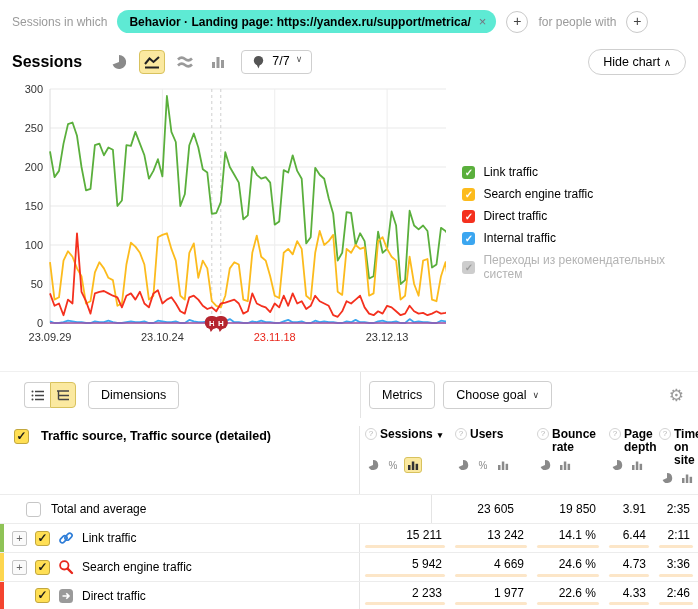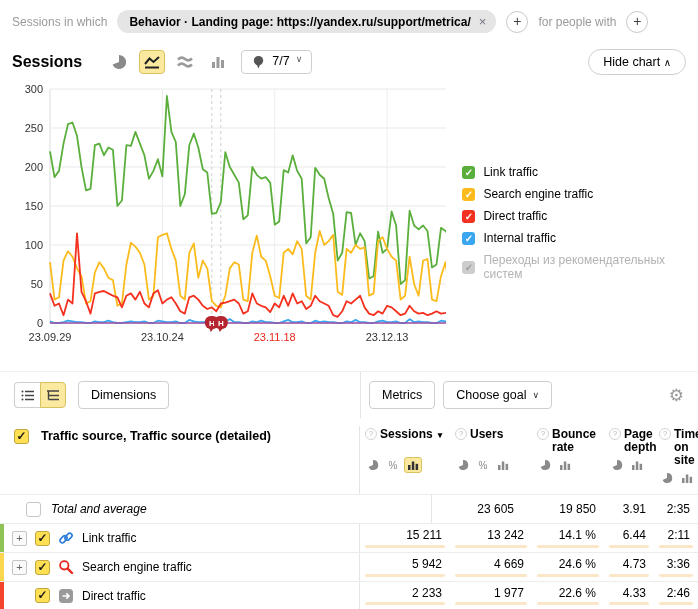--- a/index.html
+++ b/index.html
@@ -2,21 +2,21 @@
 <html><head>
 <meta charset="utf-8">
 <style>
   * { box-sizing: border-box; margin: 0; padding: 0; }
   html,body { width:698px; height:609px; overflow:hidden; background:#fff;
     font-family:"Liberation Sans", sans-serif; color:#000; }
 
   
   .filter-bar { display:flex; align-items:center; gap:10px; padding:10px 12px 8px 12px; }
   .muted { color:#9a9a9a; font-size:12px; }
-  .chip { display:inline-flex; align-items:center; background:#e5e5e5; border-radius:12px;
+  .chip { display:inline-flex; align-items:center; background:#5eead4; border-radius:12px;
     padding:4px 10px 4px 12px; font-size:12px; font-weight:bold; }
   .chip .x { margin-left:8px; color:#75717e; font-weight:normal; font-size:13px; cursor:pointer; }
   .circle-btn { width:22px; height:22px; border:1px solid #c9c9c9; border-radius:50%;
     background:#fff; font-size:14px; color:#444; line-height:19px; text-align:center; cursor:pointer; }
 
   
   .chart-header { display:flex; align-items:center; padding:8px 12px 2px 12px; }
   .chart-title { font-size:16px; font-weight:bold; margin-right:24px; }
   .ctype { display:flex; align-items:center; gap:7px; }
   .icon-btn { width:26px; height:24px; border:1px solid transparent; border-radius:4px;
@@ -34,21 +34,21 @@
   .legend { margin-left:16px; padding-top:86px; }
   .legend-item { display:flex; align-items:center; gap:8px; margin-bottom:8px; cursor:pointer; }
   .lg-cb { width:13px; height:13px; border-radius:3px; color:#fff; font-size:10px; font-weight:bold;
     line-height:13px; text-align:center; flex:0 0 13px; }
   .legend-item span.lbl { font-size:12px; }
   .legend-item.disabled span.lbl { color:#b3b3b3; }
 
   
   .table-section { margin-top:16px; }
   .toolbar { display:flex; border-top:1px solid #f0f0f0; }
-  .toolbar-left { flex:1; display:flex; align-items:center; gap:12px; padding:9px 0 9px 14px; }
+  .toolbar-left { flex:1; display:flex; align-items:center; gap:12px; padding:9px 0 9px 24px; }
   .toolbar-right { width:338px; border-left:1px solid #e4e4e4; display:flex; align-items:center;
     gap:8px; padding-left:8px; position:relative; }
   .seg2 { display:flex; }
   .seg2 .tb { width:26px; height:26px; border:1px solid #cfcfcf; background:#fff;
     display:flex; align-items:center; justify-content:center; cursor:pointer; }
   .seg2 .tb:first-child { border-radius:4px 0 0 4px; border-right:none; }
   .seg2 .tb:last-child { border-radius:0 4px 4px 0; }
   .seg2 .tb.sel { background:#fbe9a0; border-color:#d8c25e; }
   .btn { border:1px solid #cfcfcf; border-radius:4px; background:#fff; font-size:12.5px;
     padding:6px 12px; cursor:pointer; display:inline-flex; align-items:center; gap:6px; }
@@ -72,21 +72,21 @@
   .sort { font-size:9px; margin-left:2px; margin-top:1px; }
   .toggles { display:flex; gap:2px; padding:3px 0 8px 4px; }
   .tg { width:18px; height:16px; border:1px solid transparent; border-radius:3px;
     display:flex; align-items:center; justify-content:center; cursor:pointer; color:#8a8a8a;
     font-size:10px; }
   .tg.sel { background:#fbe9a0; border-color:#d8c25e; }
 
   .trow { height:29px; border-top:1px solid #ececec; }
   .trow:last-child { border-bottom:1px solid #ececec; }
   .trow .name-col { font-size:12px; gap:8px; }
-  .trow.total .name-col { padding-left:26px; gap:10px;font-style:italic; }
+  .trow.total .name-col { padding-left:26px; gap:10px; }
   .trow.data .name-col { padding-left:12px; }
   .strip { position:absolute; left:0; top:0; bottom:0; width:4px; }
   .expander { width:15px; height:15px; border:1px solid #c5c5c5; border-radius:2px; background:#fafafa;
     color:#666; font-size:11px; line-height:13px; text-align:center; cursor:pointer; flex:0 0 15px; }
   .exp-spacer { width:15px; flex:0 0 15px; }
   .cb { width:15px; height:15px; border:1px solid #c2a73e; background:#ffdf54; border-radius:3px;
     color:#1a1a1a; font-size:12px; font-weight:bold; line-height:13px; text-align:center;
     cursor:pointer; flex:0 0 15px; }
   .cb.un { background:#fff; border-color:#c6c6c6; color:transparent; }
   .ticon { width:16px; height:16px; flex:0 0 16px; display:flex; align-items:center; }

